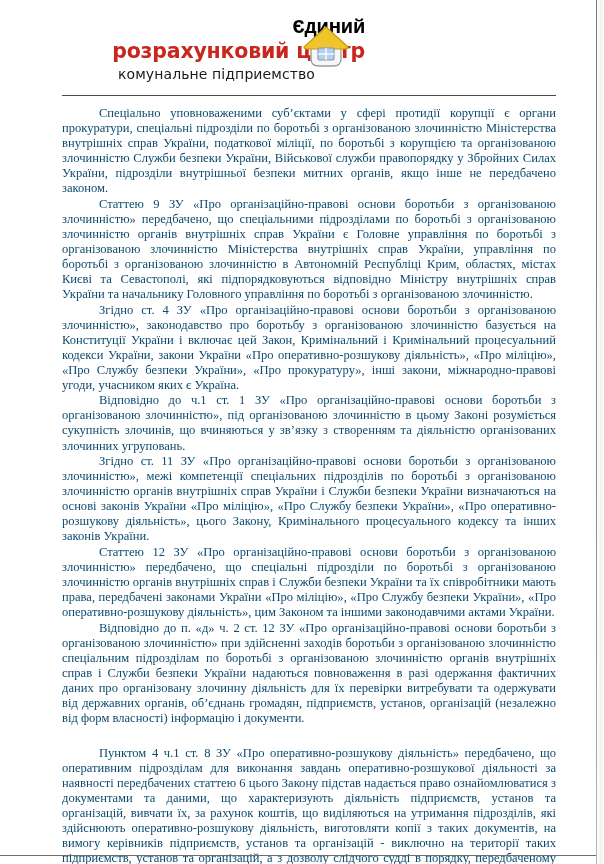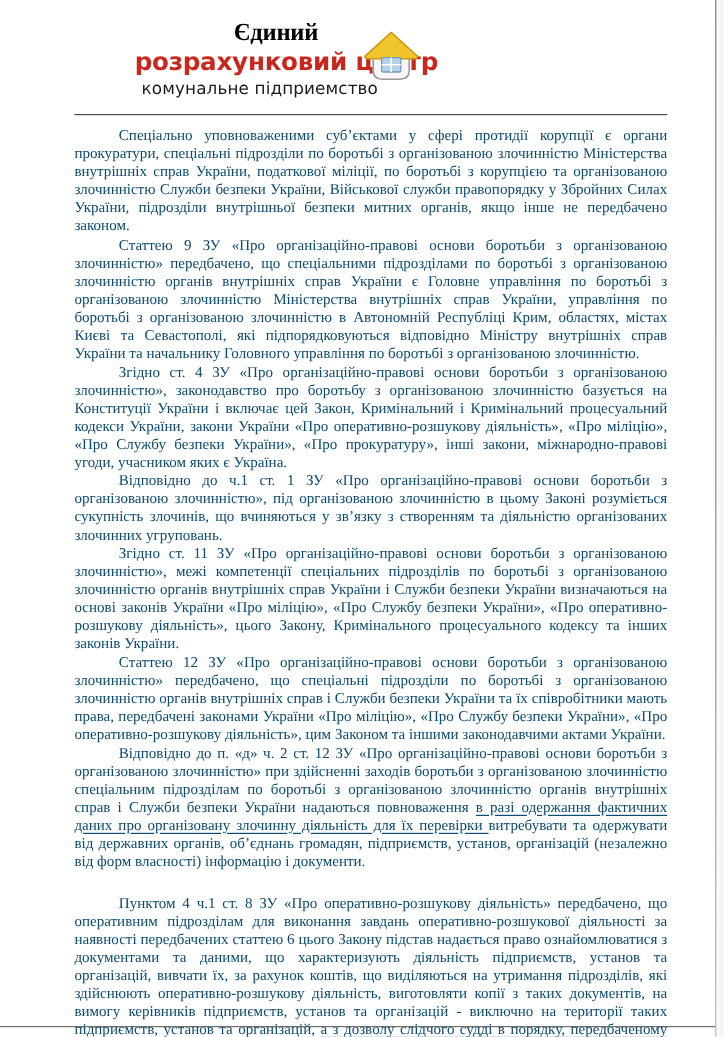--- a/index.html
+++ b/index.html
@@ -53,28 +53,27 @@
 
   #logo-block {
     position: absolute;
     left: 95px;
     top: 16px;
     width: 270px;
     text-align: right;
   }
 
   .logo-line1 {
-    font-family: Liberation Serif, serif;
+    font-family: Liberation Mono, monospace;
     font-weight: bold;
     font-size: 20.5px;
     line-height: 23px;
     letter-spacing: -0.2px;
     color: #000000;
     white-space: nowrap;
-    text-align: center;
   }
   .logo-line2 {
     font-family: "DejaVu Sans", "Liberation Sans", sans-serif;
     font-weight: bold;
     font-size: 20.5px;
     line-height: 24px;
     letter-spacing: -0.2px;
     color: #c9261e;
     white-space: nowrap;
   }
@@ -125,21 +124,20 @@
     font-size: 12.55px;
     line-height: 15.05px;
     font-family: "Liberation Serif", "DejaVu Serif", serif;
     color: #0c4a6e;
     word-spacing: 0px;
     hyphens: none;
   }
   p.para:last-child { margin-bottom: 0; margin-top: 20px; }
 
   span.u {
-    text-decoration: underline;
     text-underline-offset: 1.5px;
   }
 
   #footer-rule {
     position: absolute;
     left: 0px;
     top: 855px;
     width: 596px;
     height: 0;
     border-top: 1.3px solid #6d6d6d;

